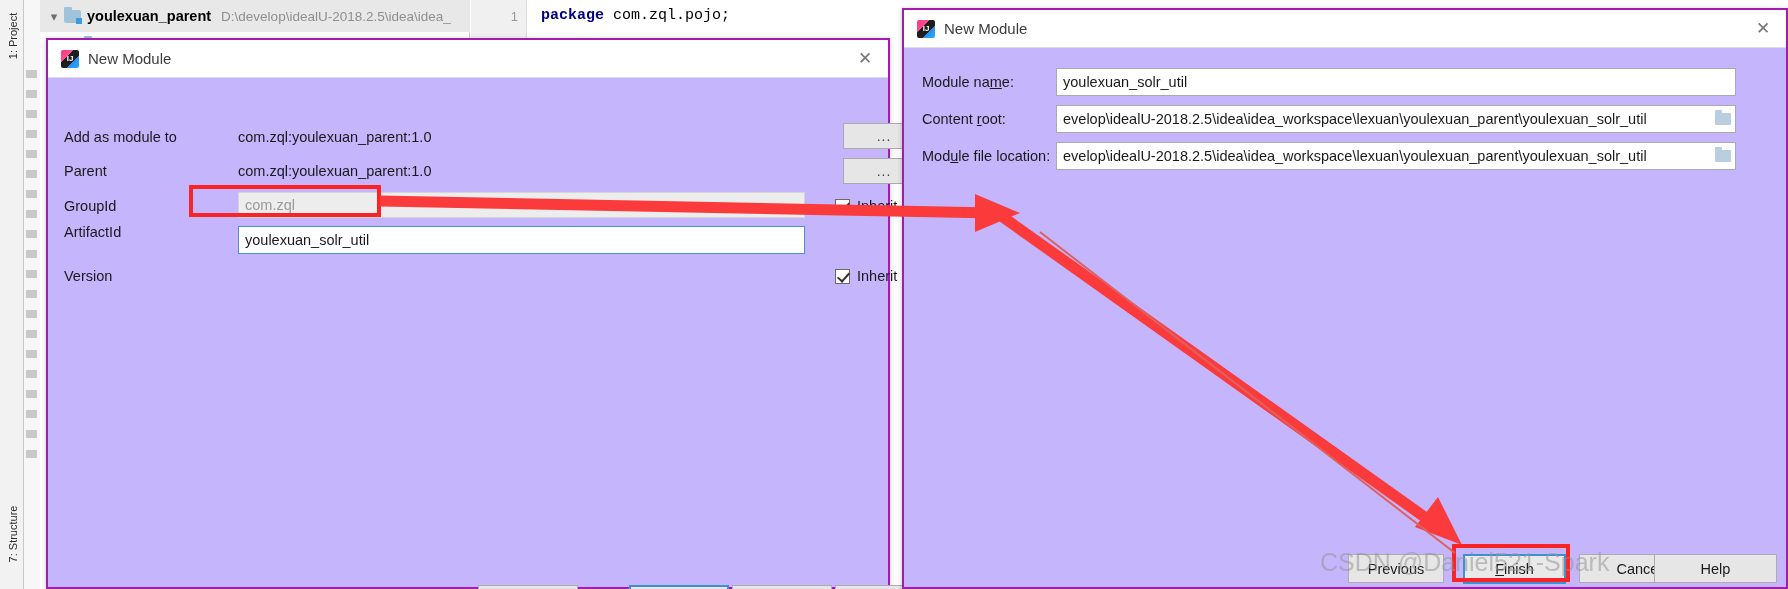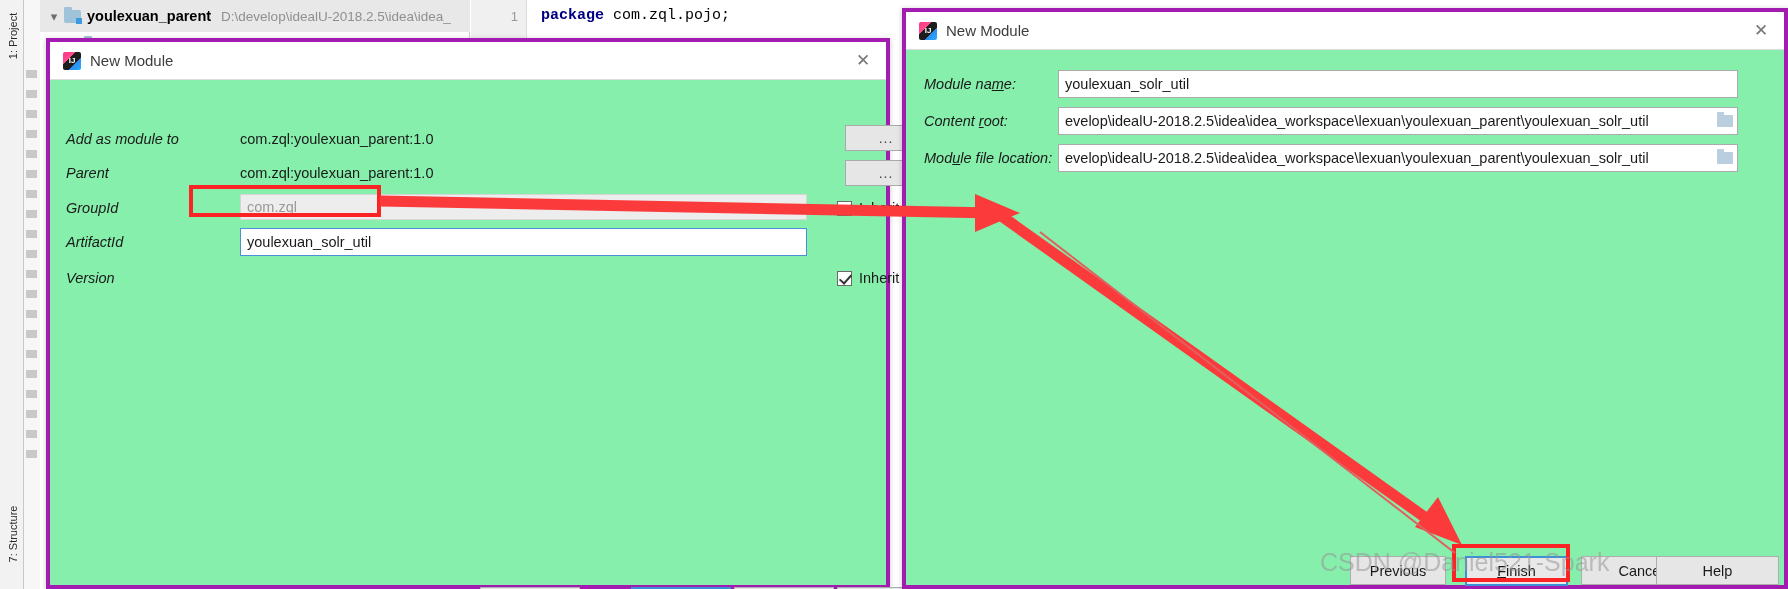--- a/index.html
+++ b/index.html
@@ -86,21 +86,21 @@
   .plain { color: #000000; }
   .code-clip {
     position: absolute; left: 56px; top: 0; width: 374px; height: 589px; overflow: hidden;
   }
   .code-bottom {
     position: absolute; left: 0; bottom: 0; width: 900px; height: 24px;
     overflow: hidden;
   }
 
   
-  .dialog { position: absolute; background: #86efac; border: 4px solid #a21caf;
+  .dialog { position: absolute; background: #c4b5fd; border: 2px solid #a21caf;
             box-shadow: 0 1px 5px rgba(0,0,0,.22); }
   .dlg-title {
     height: 38px; background: #ffffff; border-bottom: 1px solid #dcdcdc;
     display: flex; align-items: center; padding-left: 13px; position: relative;
   }
   .ij-ico {
     width: 18px; height: 18px; flex: none; margin-right: 9px; position: relative;
     background: linear-gradient(135deg,#ff318c 0%,#fd4f8a 34%,#1d1d1d 34%,#1d1d1d 66%,#2d8cf0 66%,#24b0ff 100%);
     border-radius: 2px;
   }
@@ -109,21 +109,21 @@
     color: #fff; font-size: 8px; font-weight: bold; font-family: "Liberation Sans", sans-serif;
     display: flex; align-items: center; justify-content: center;
   }
   .dlg-title-text { font-size: 15px; color: #3c3c3c; }
   .dlg-close {
     position: absolute; right: 10px; top: 50%; transform: translateY(-50%);
     width: 26px; height: 26px; color: #777; font-size: 17px;
     display: flex; align-items: center; justify-content: center; cursor: default;
   }
 
-  .field-label { position: absolute; font-size: 14.5px; color: #1a1a1a; white-space: nowrap; font-style: italic; }
+  .field-label { position: absolute; font-size: 14.5px; color: #1a1a1a; white-space: nowrap; }
   .field-label u { text-decoration: underline; }
   .field-value-static { position: absolute; font-size: 14.5px; color: #1a1a1a; white-space: nowrap; text-align: center; }
 
   .txtbox {
     position: absolute; background: #ffffff; border: 1px solid #aaaaaa;
     display: flex; align-items: center; padding: 0 6px; font-size: 14.5px; color: #1a1a1a;
     white-space: nowrap; overflow: hidden;
   }
   .txtbox.disabled { background: #ededed; border: 1px solid #d5d5d5; color: #9a9a9a; }
   .txtbox.focused { border: 1px solid #4a90d9; }
@@ -294,21 +294,21 @@
 
     <span class="field-label" style="left:16px; top:158px;" data-name="groupid-label">GroupId</span>
     <div class="txtbox disabled" style="left:190px; top:152px; width:567px; height:26px;" data-name="groupid-input">
         <span data-name="groupid-value">com.zql</span>
       </div>
     <div class="chkrow" style="left:787px; top:158px;" data-name="groupid-inherit-checkbox-row">
       <span class="chkbox checked" data-name="checkbox-icon"></span>
       <span data-name="groupid-inherit-label">Inherit</span>
     </div>
 
-    <span class="field-label" style="left:16px; top:192px;" data-name="artifactid-label">ArtifactId</span>
+    <span class="field-label" style="left:16px; top:184px;" data-name="artifactid-label">ArtifactId</span>
     <div class="txtbox focused" style="left:190px; top:186px; width:567px; height:28px;" data-name="artifactid-input">
         <span data-name="artifactid-value">youlexuan_solr_util</span>
       </div>
 
     <span class="field-label" style="left:16px; top:228px;" data-name="version-label">Version</span>
     <div class="chkrow" style="left:787px; top:228px;" data-name="version-inherit-checkbox-row">
       <span class="chkbox checked" data-name="checkbox-icon"></span>
       <span data-name="version-inherit-label">Inherit</span>
     </div>
 

